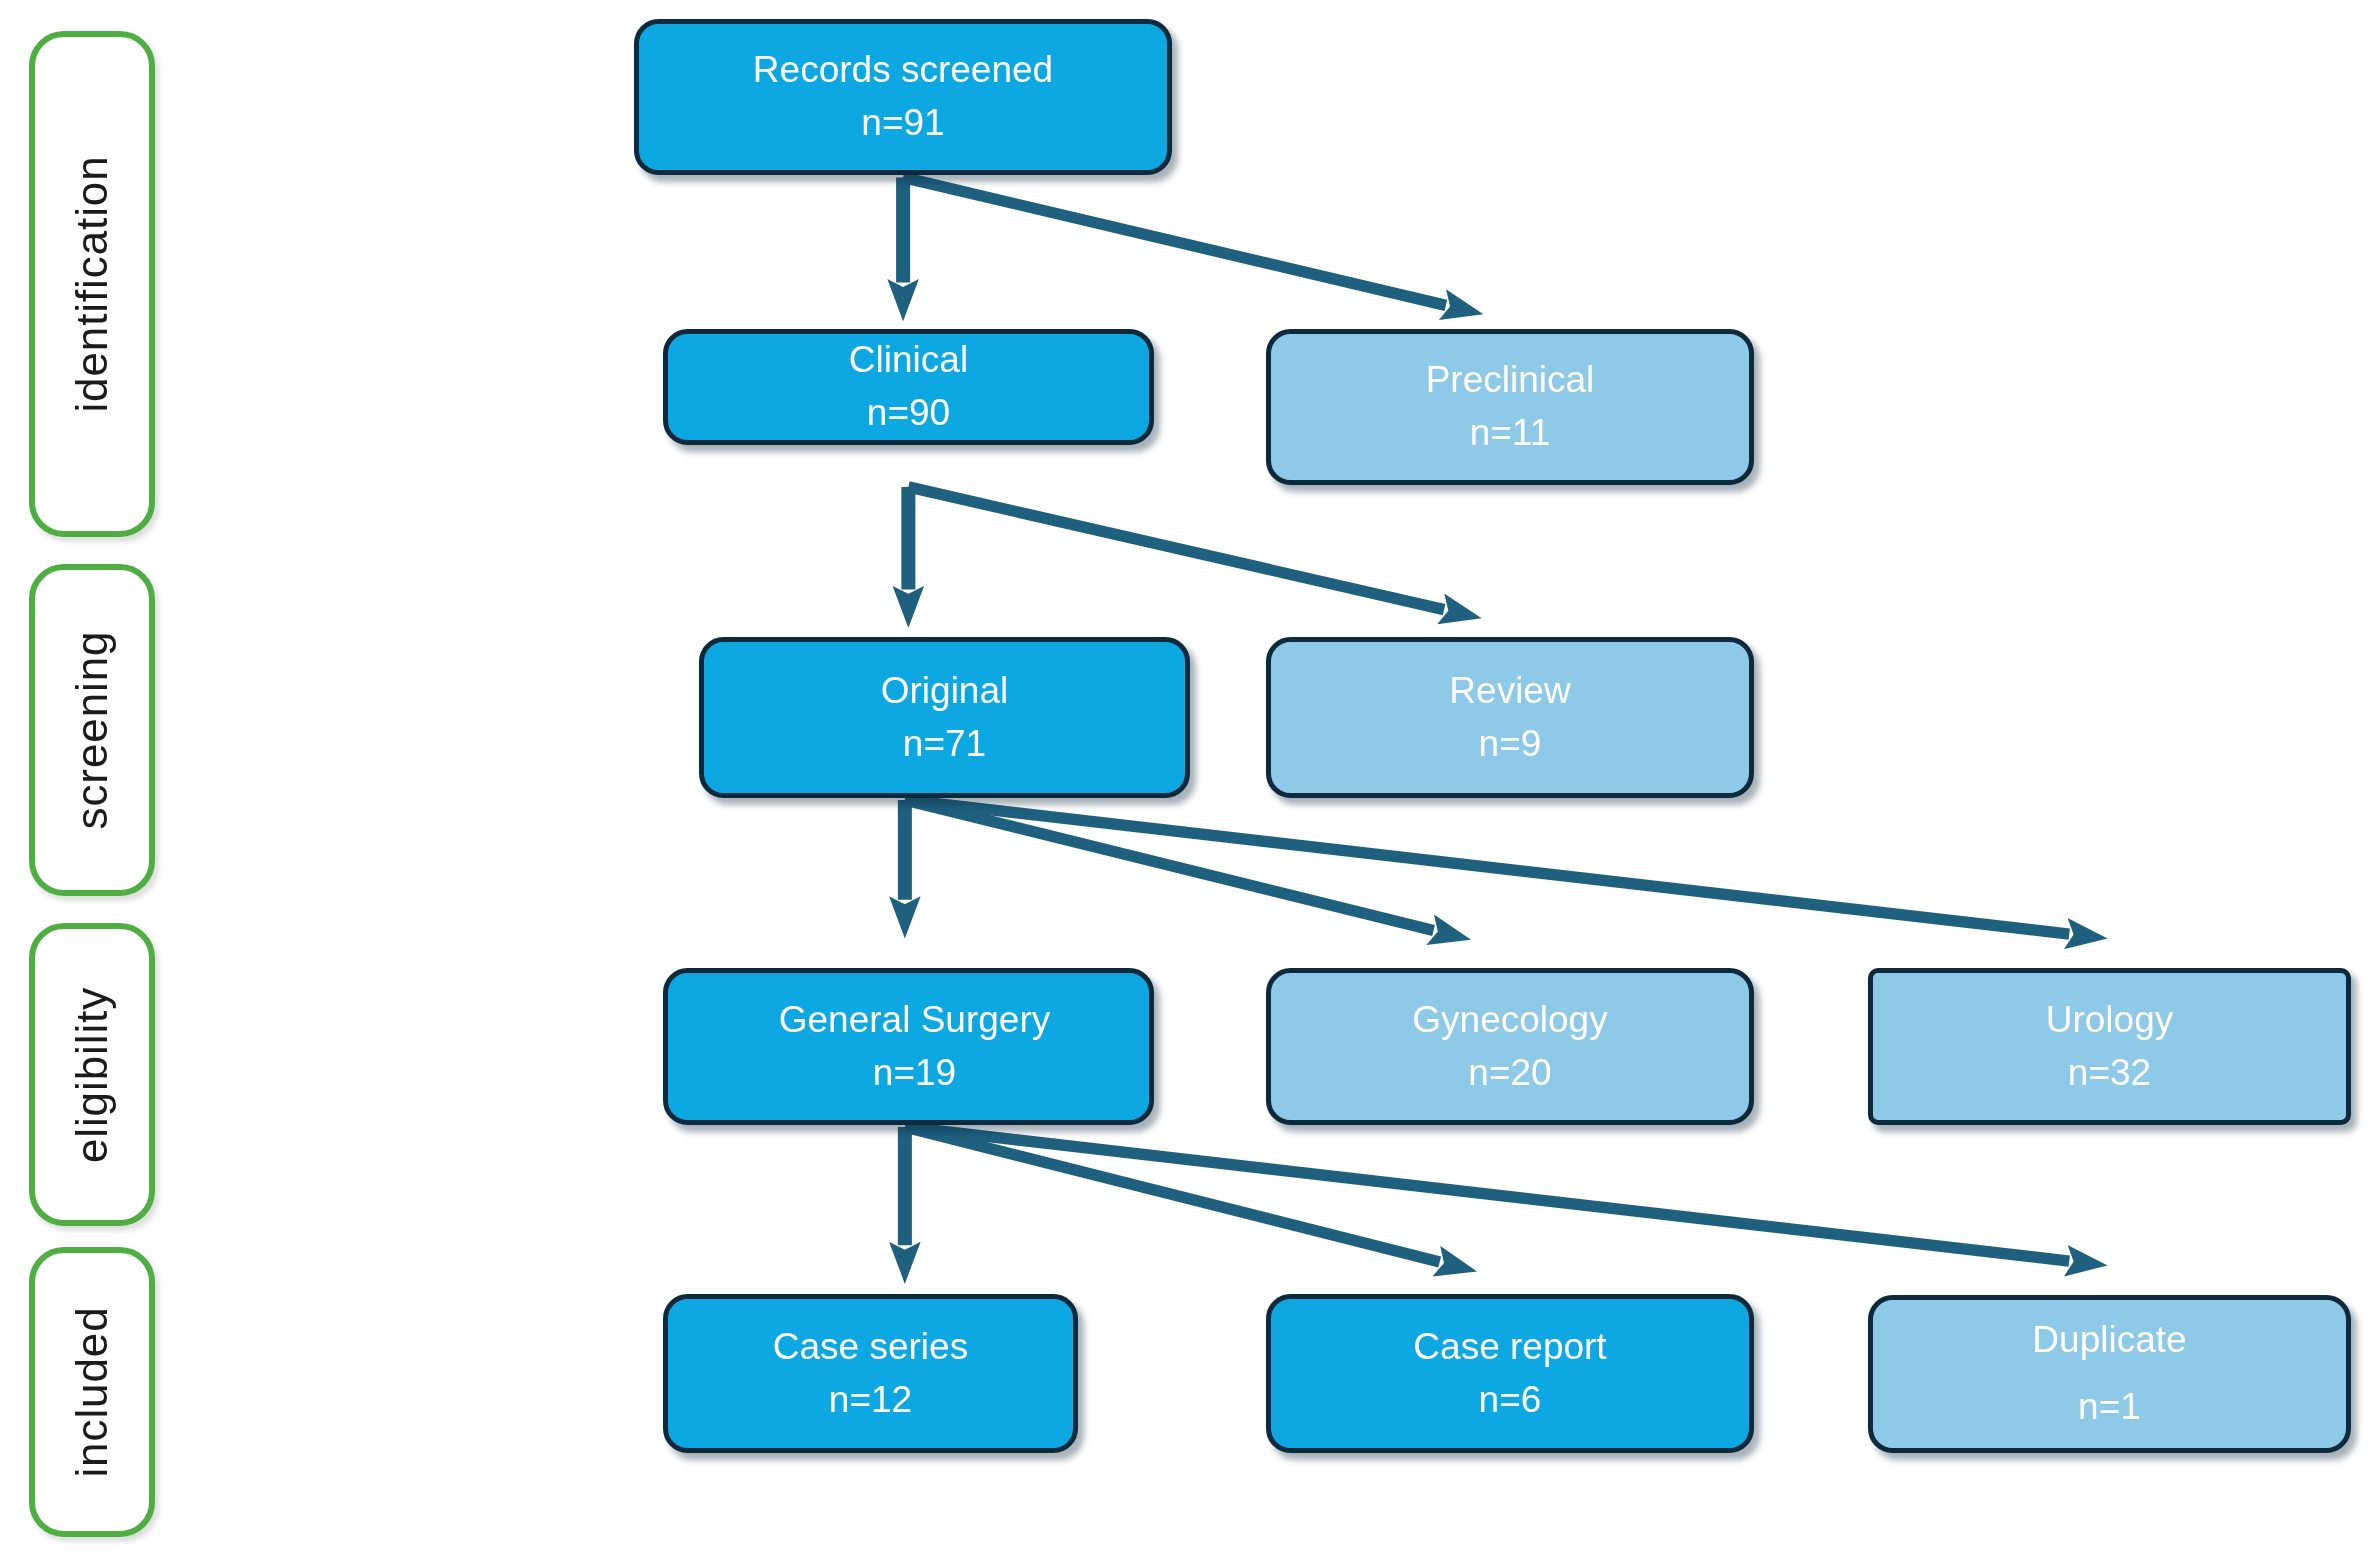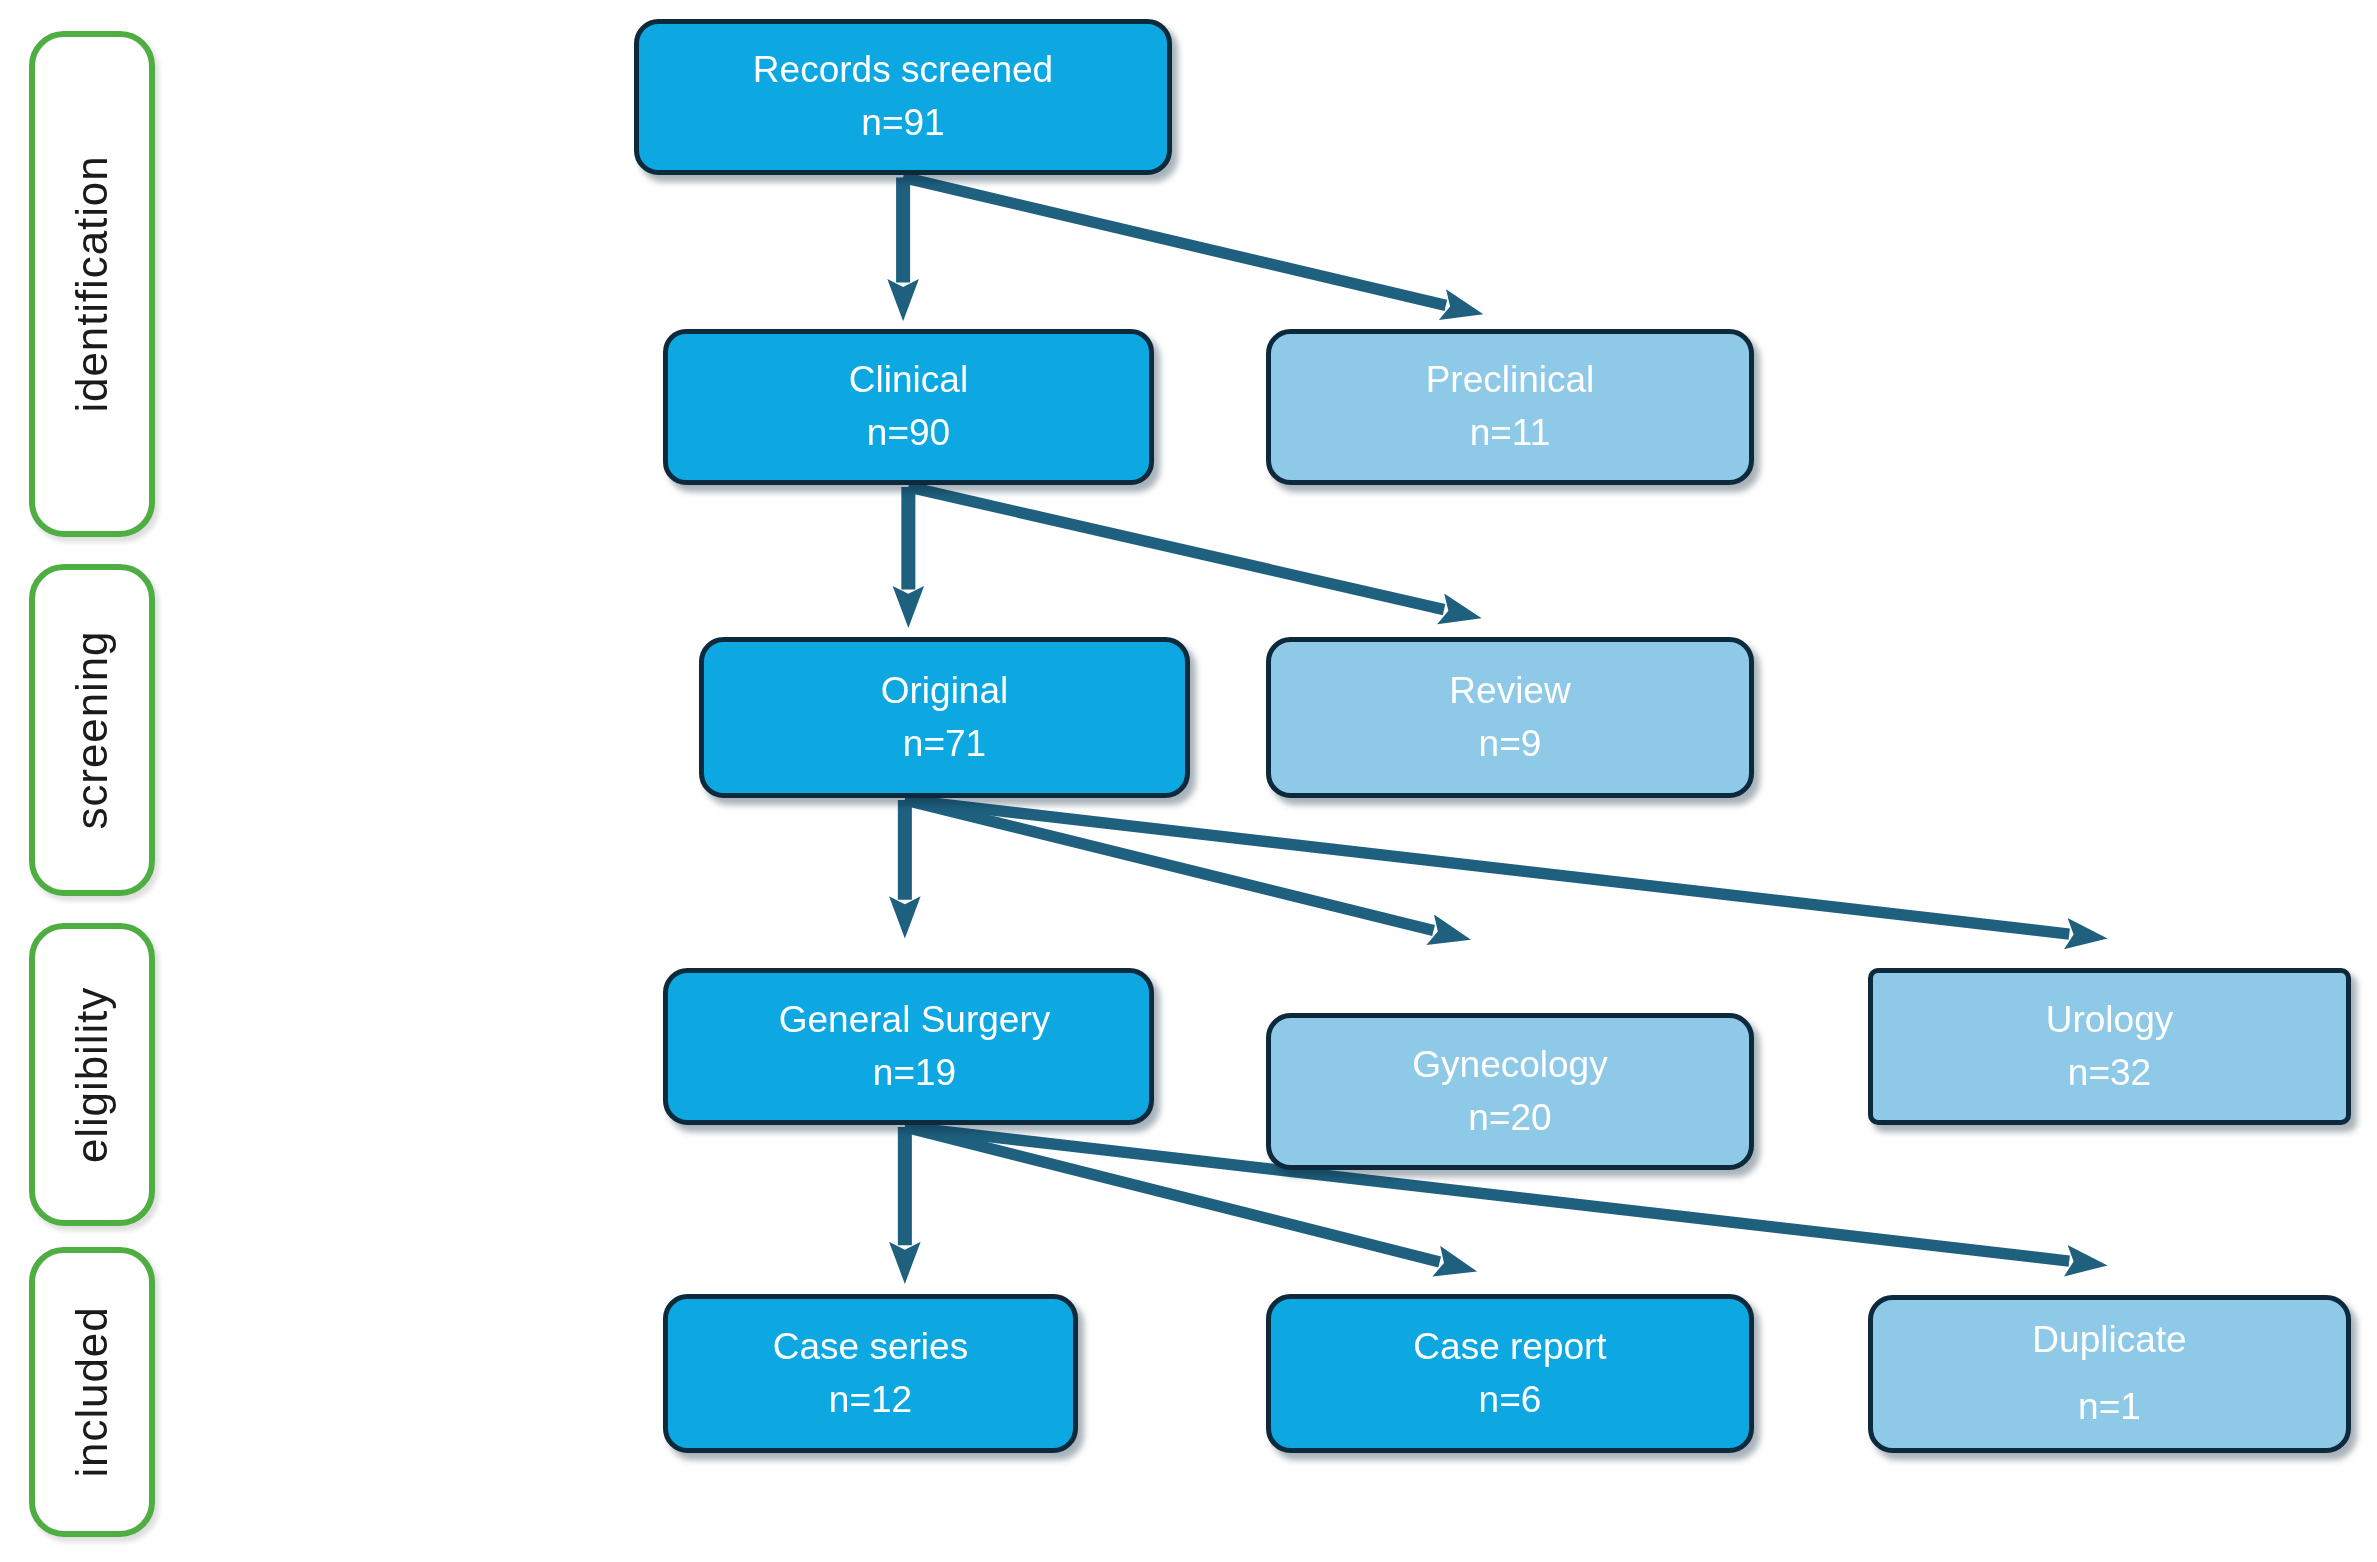--- a/index.html
+++ b/index.html
@@ -29,26 +29,26 @@
     position:absolute;box-sizing:border-box;
     border:5.3px solid var(--box-border);border-radius:24.6px;
     display:flex;flex-direction:column;align-items:center;justify-content:center;gap:14px;
     color:var(--box-text);font-size:37px;line-height:1.05;text-align:center;
     box-shadow:5.3px 6.1px 6.1px rgba(10,35,55,0.35);
   }
   .node.primary{background:var(--primary-fill);}
   .node.secondary{background:var(--secondary-fill);}
 
   #node-records        {left:634px; top:19.3px;   width:538px;height:156px;}
-  #node-clinical       {left:663px; top:329px;  width:491px;height:156px;border-radius:23px;}
+  #node-clinical       {left:663px; top:329px;  width:491px;height:116px;}
   #node-preclinical    {left:1266px;top:329px;  width:488px;height:156px;}
   #node-original       {left:699px; top:637px;  width:491px;height:161px;}
   #node-review         {left:1266px;top:637px;  width:488px;height:161px;}
   #node-general_surgery{left:663px; top:968px; width:491px;height:157px;padding-left:12px;}
-  #node-gynecology     {left:1266px;top:968px; width:488px;height:157px;margin-top:45px;}
+  #node-gynecology     {left:1266px;top:968px; width:488px;height:157px;}
   #node-urology        {left:1868px;top:968px; width:483px;height:157px;border-radius:10px;}
   #node-case_series    {left:663px; top:1294px; width:415px;height:159px;}
   #node-case_report    {left:1266px;top:1294px; width:488px;height:159px;}
   #node-duplicate      {left:1868px;top:1295px; width:483px;height:158px;gap:28px;}
 
   
   .stage{
     position:absolute;left:29px;width:126px;box-sizing:border-box;
     background:var(--stage-fill);border:6.1px solid var(--stage-border);border-radius:35px;
     display:flex;align-items:center;justify-content:center;

